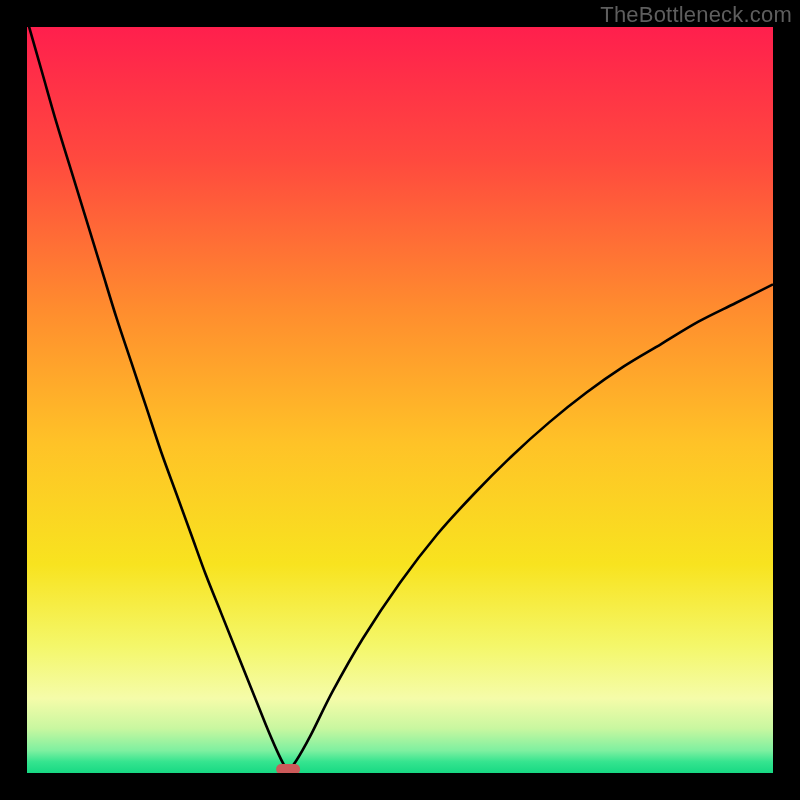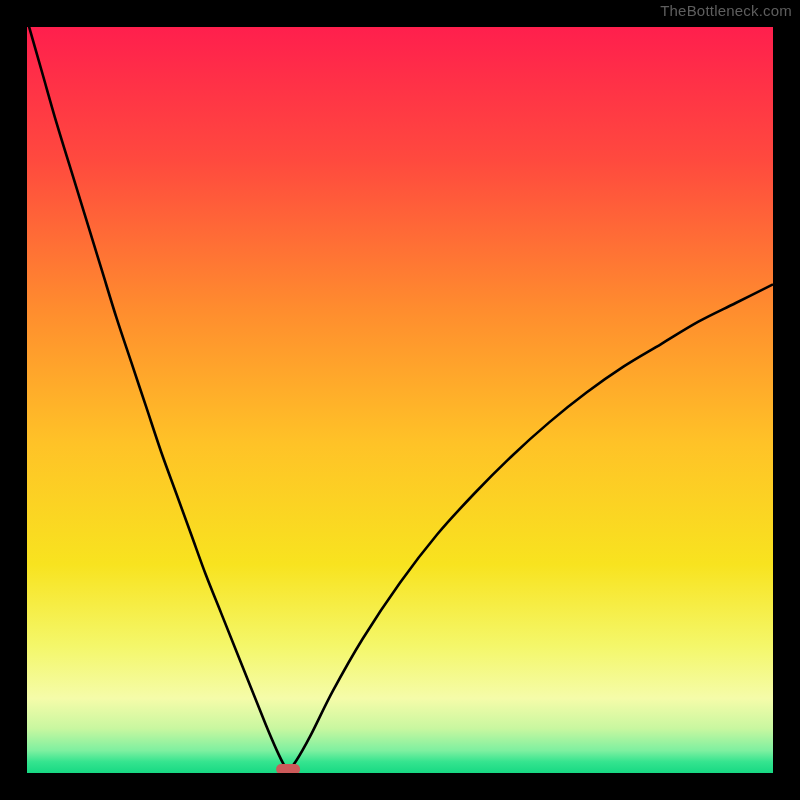--- a/index.html
+++ b/index.html
@@ -24,21 +24,21 @@
     left: 0;
     top: 0;
     width: 746px;
     height: 746px;
   }
   .watermark {
     position: absolute;
     top: 2px;
     right: 8px;
     color: #5e5e5e;
-    font-size: 15px;
+    font-size: 22px;
     font-weight: 500;
     letter-spacing: 0.2px;
   }
 </style>
 </head>
 <body>
 
 <div class="frame">
   <svg class="plot-area" viewBox="0 0 746 746" preserveAspectRatio="none">
     <defs>

